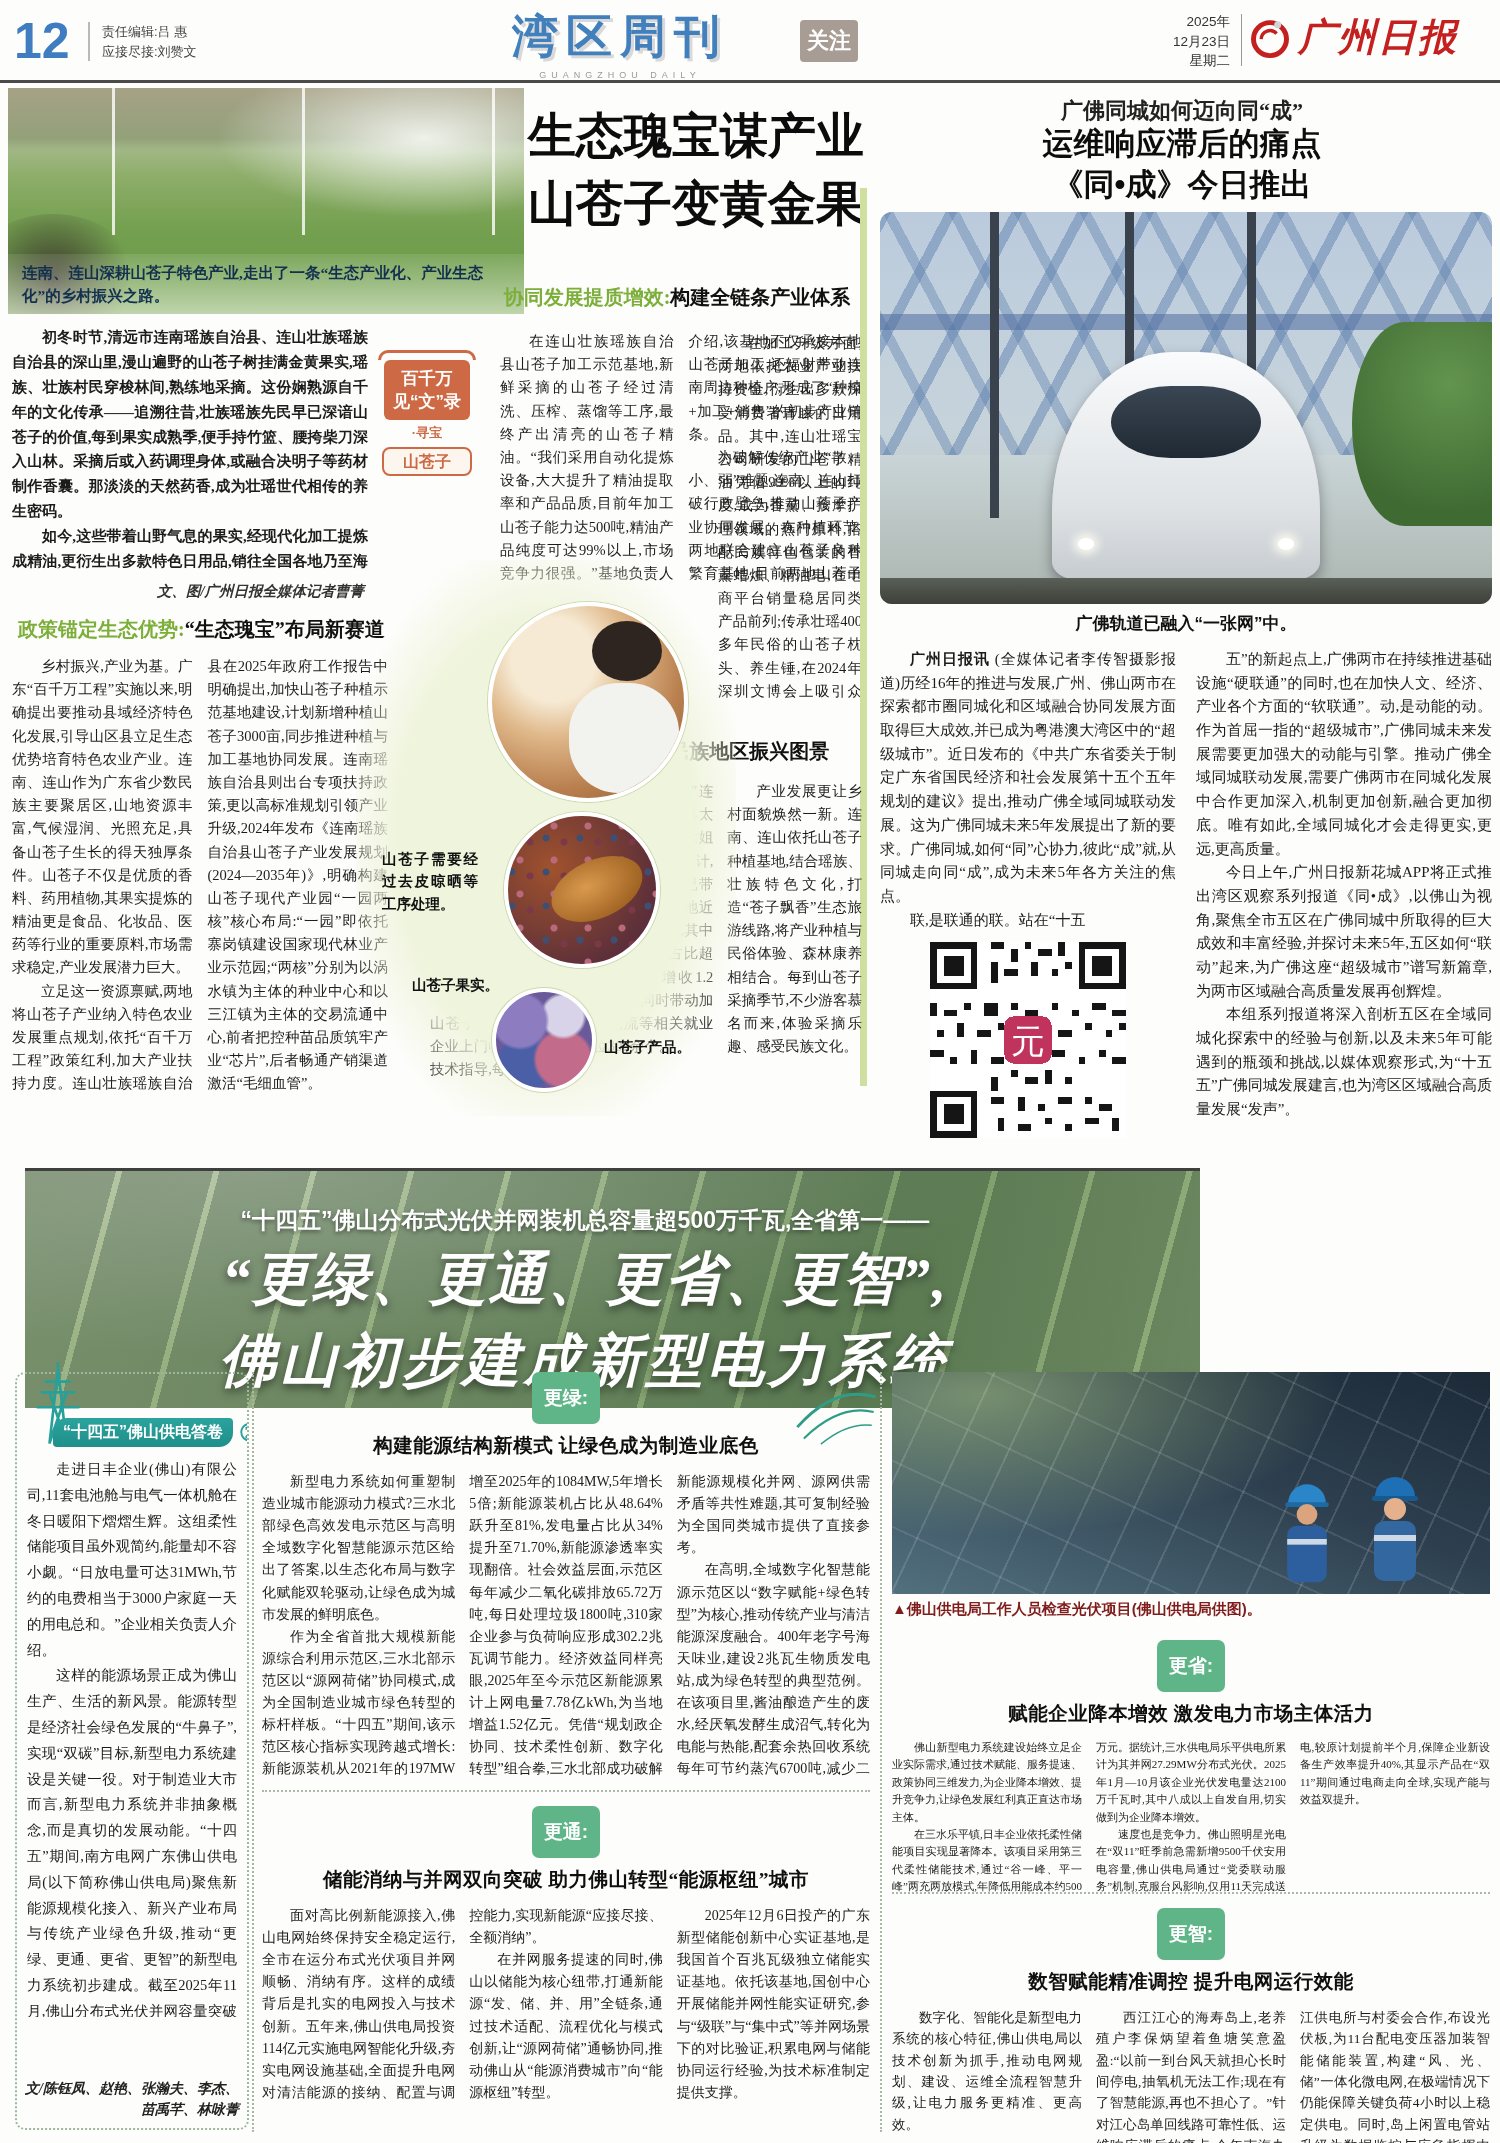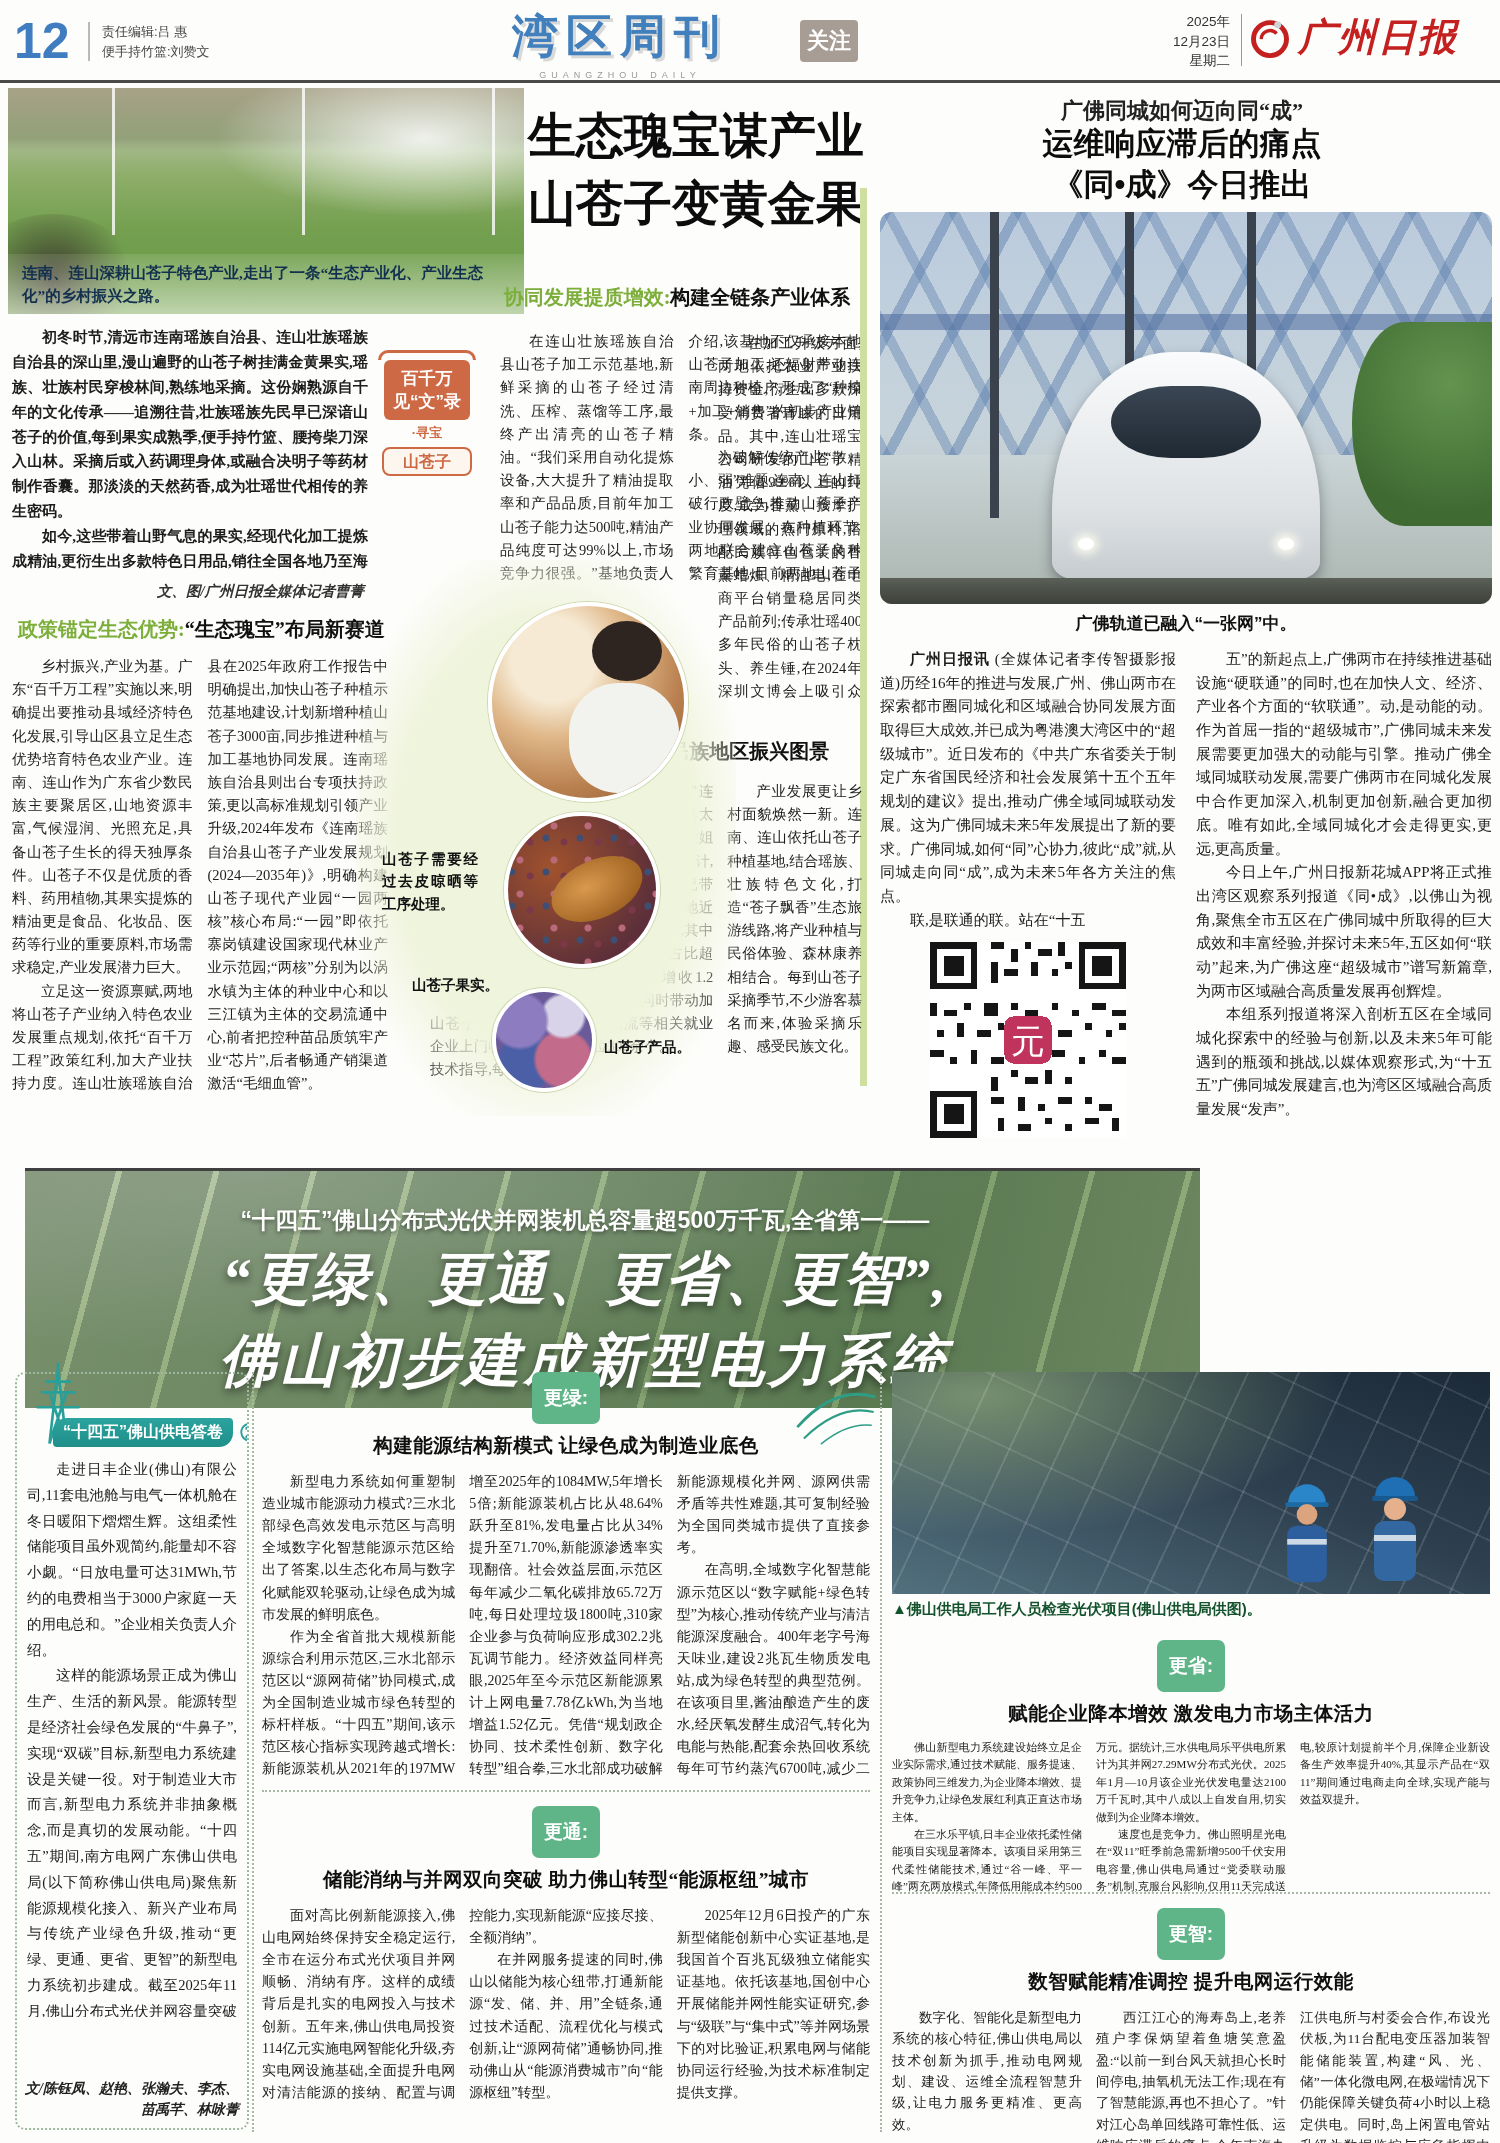--- a/index.html
+++ b/index.html
@@ -166,33 +166,33 @@
   .gbody p{text-indent:2em;}
   .dott{border-top:2px dotted #a9b9a6;padding-top:14px;}
 
   .solar{position:absolute;left:892px;top:1372px;width:598px;height:222px;overflow:hidden;
     background:
       repeating-linear-gradient(115deg,rgba(255,255,255,.13) 0 2px,rgba(0,0,0,0) 2px 46px),
       repeating-linear-gradient(25deg,rgba(255,255,255,.10) 0 2px,rgba(0,0,0,0) 2px 60px),
       radial-gradient(ellipse at 15% 10%,rgba(190,220,140,.5),rgba(0,0,0,0) 50%),
       linear-gradient(200deg,#1c2a38,#2e4050 45%,#52707e);}
   .solar-cap{position:absolute;left:892px;top:1600px;width:598px;
-    font:700 15px "Liberation Sans",sans-serif;color:#14532d;}
+    font:700 15px "Liberation Sans",sans-serif;color:#7f1d1d;}
   .swoosh{position:absolute;left:792px;top:1380px;z-index:2;}
 </style>
 </head>
 <body>
 
 <div class="page" data-name="newspaper-page">
 
   <div class="hdr" data-name="page-header">
     <div class="pagenum" data-name="page-number">12</div>
     <div class="editors" data-name="editor-credits">
       <div data-name="chief-editor">责任编辑:吕 惠</div>
-      <div data-name="art-editor">便手持竹篮:刘赞文</div>
+      <div data-name="art-editor">应接尽接:刘赞文</div>
     </div>
     <div class="masthead" data-name="masthead">
       <div class="mh" data-name="masthead-title">湾区周刊</div>
       <div class="mhsub" data-name="masthead-subtitle">GUANGZHOU DAILY</div>
     </div>
     <div class="focus" data-name="focus-badge">关注</div>
     <div class="dateblk" data-name="issue-date">
       <div data-name="issue-year">2025年</div>
       <div data-name="issue-day">12月23日</div>
       <div data-name="issue-weekday">星期二</div>

